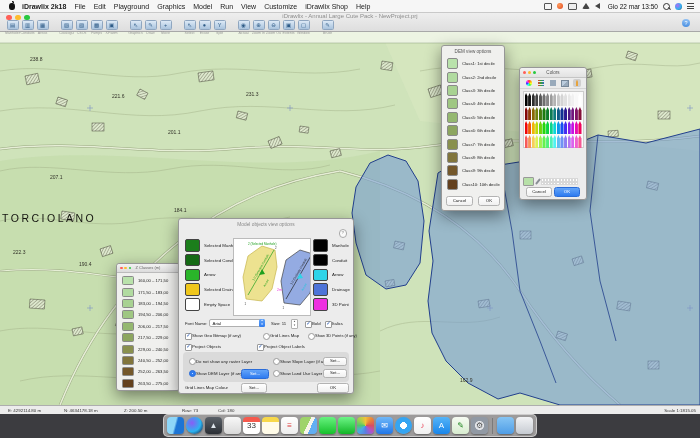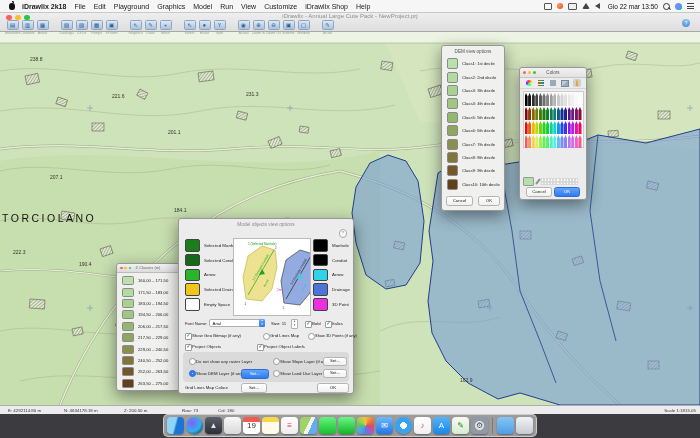--- a/index.html
+++ b/index.html
@@ -713,21 +713,21 @@
     <span class="sb-col">Col: 180</span>
     <span class="sb-scale">Scale 1:1815.05</span>
   </div>
 
   <div id="dock-strip">
     <div id="dock">
         <div class="dock-icon" style="background: linear-gradient(105deg, rgb(142, 214, 248) 45%, rgb(29, 116, 212) 55%);"></div>
         <div class="dock-icon round" style="background: radial-gradient(circle at 35% 35%, rgb(138, 92, 245), rgb(43, 179, 240) 55%, rgb(21, 22, 58) 95%);"></div>
         <div class="dock-icon" style="background: linear-gradient(rgb(90, 96, 104), rgb(43, 47, 53)); color: rgb(223, 229, 236);">▲</div>
         <div class="dock-icon" style="background: linear-gradient(rgb(248, 248, 248), rgb(217, 217, 217));"></div>
-        <div class="dock-icon" style="background: linear-gradient(rgb(245, 90, 78) 0px, rgb(245, 90, 78) 30%, rgb(255, 255, 255) 30%); color: rgb(51, 51, 51);">19</div>
+        <div class="dock-icon" style="background: linear-gradient(rgb(245, 90, 78) 0px, rgb(245, 90, 78) 30%, rgb(255, 255, 255) 30%); color: rgb(51, 51, 51);">33</div>
         <div class="dock-icon" style="background: linear-gradient(rgb(247, 216, 75) 0px, rgb(247, 216, 75) 28%, rgb(255, 251, 232) 28%);"></div>
         <div class="dock-icon" style="background: linear-gradient(rgb(255, 255, 255), rgb(237, 237, 237)); color: rgb(221, 51, 51);">≡</div>
         <div class="dock-icon" style="background: linear-gradient(115deg, rgb(158, 211, 106) 45%, rgb(247, 244, 234) 45%, rgb(247, 244, 234) 62%, rgb(98, 174, 242) 62%);"></div>
         <div class="dock-icon" style="background: linear-gradient(rgb(103, 242, 127), rgb(23, 192, 44));"></div>
         <div class="dock-icon" style="background: linear-gradient(rgb(109, 245, 135), rgb(18, 181, 39));"></div>
         <div class="dock-icon" style="background: conic-gradient(rgb(243, 193, 58), rgb(232, 131, 58), rgb(216, 79, 96), rgb(176, 84, 200), rgb(92, 126, 224), rgb(74, 168, 232), rgb(82, 199, 106), rgb(165, 208, 74), rgb(243, 193, 58));"></div>
         <div class="dock-icon" style="background: linear-gradient(rgb(111, 184, 248), rgb(34, 119, 232)); color: rgb(255, 255, 255);">✉</div>
         <div class="dock-icon round" style="background: radial-gradient(circle, rgb(255, 255, 255) 0px, rgb(255, 255, 255) 28%, rgb(53, 165, 242) 30%);"></div>
         <div class="dock-icon" style="background: linear-gradient(rgb(255, 255, 255), rgb(240, 240, 240)); color: rgb(232, 56, 78);">♪</div>
         <div class="dock-icon" style="background: linear-gradient(rgb(84, 180, 248), rgb(26, 134, 234)); color: rgb(255, 255, 255);">A</div>

